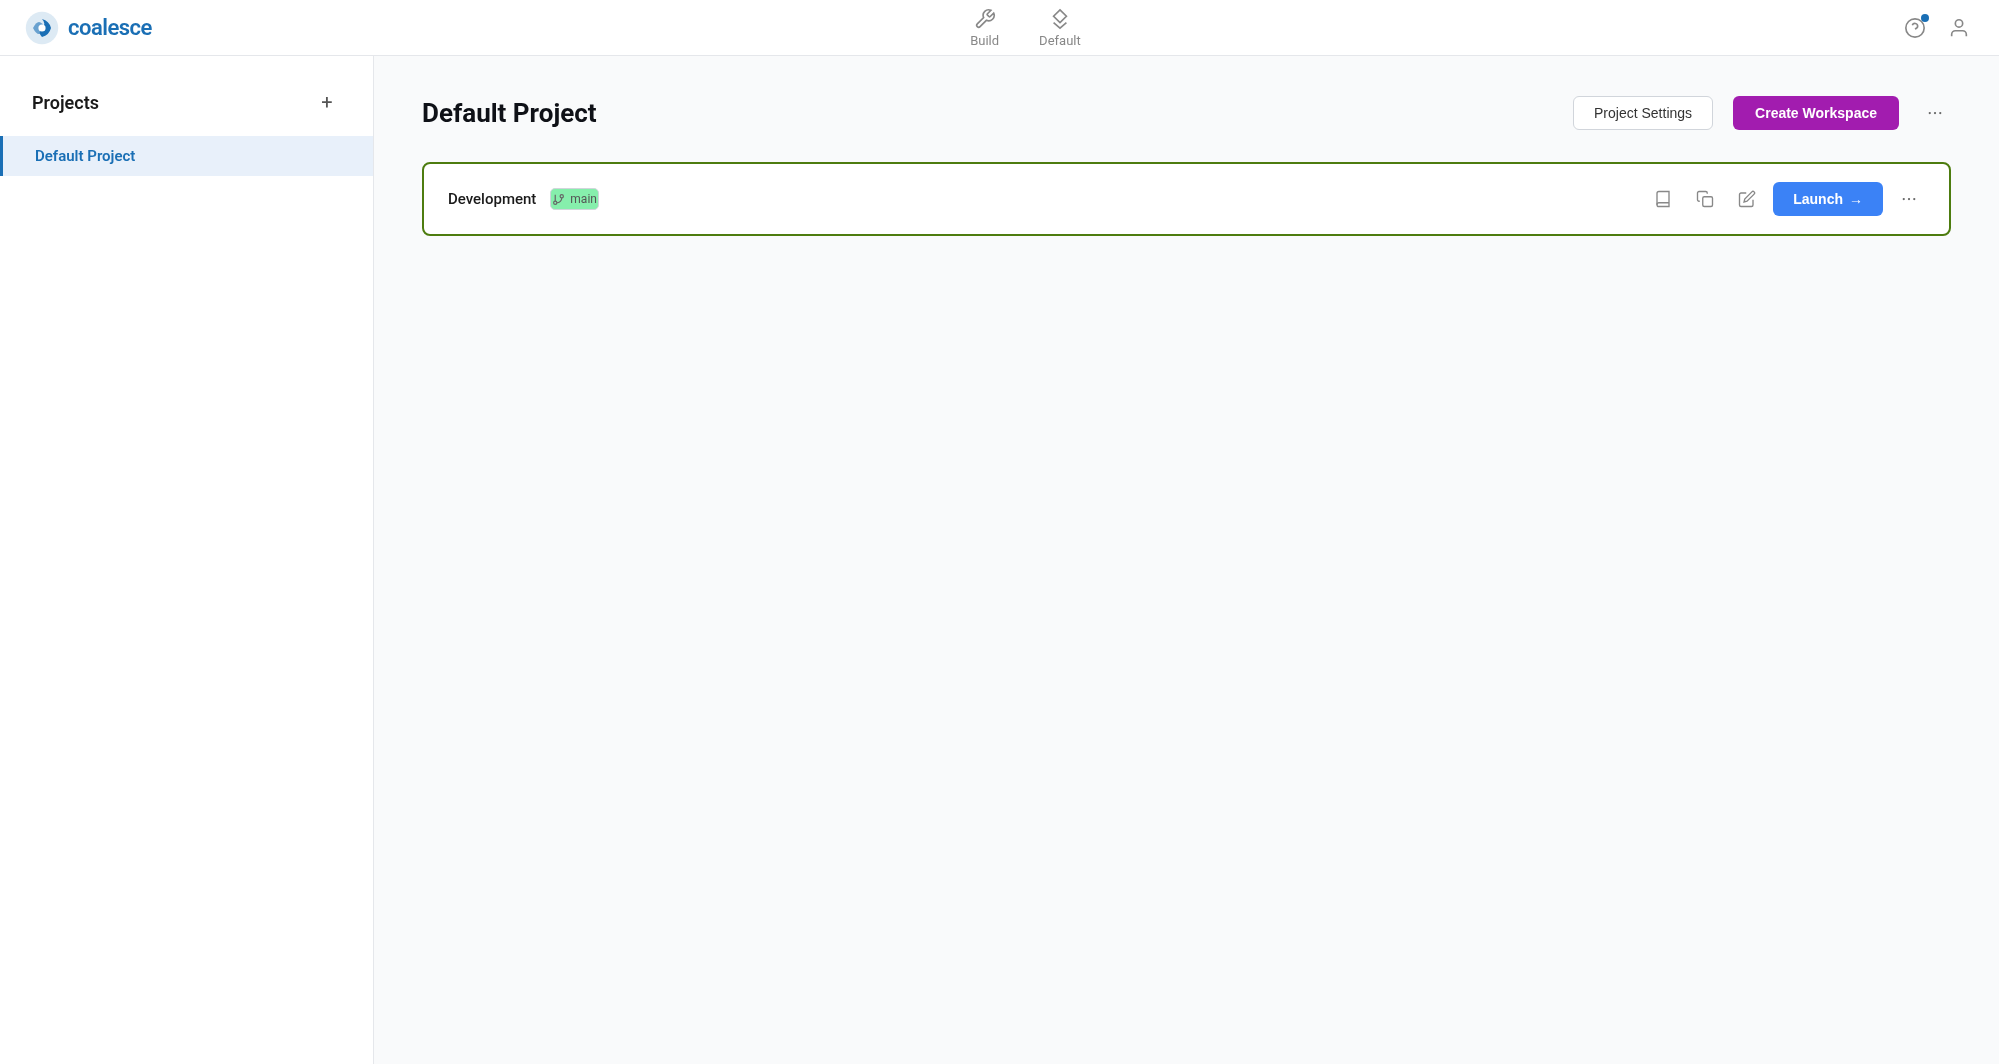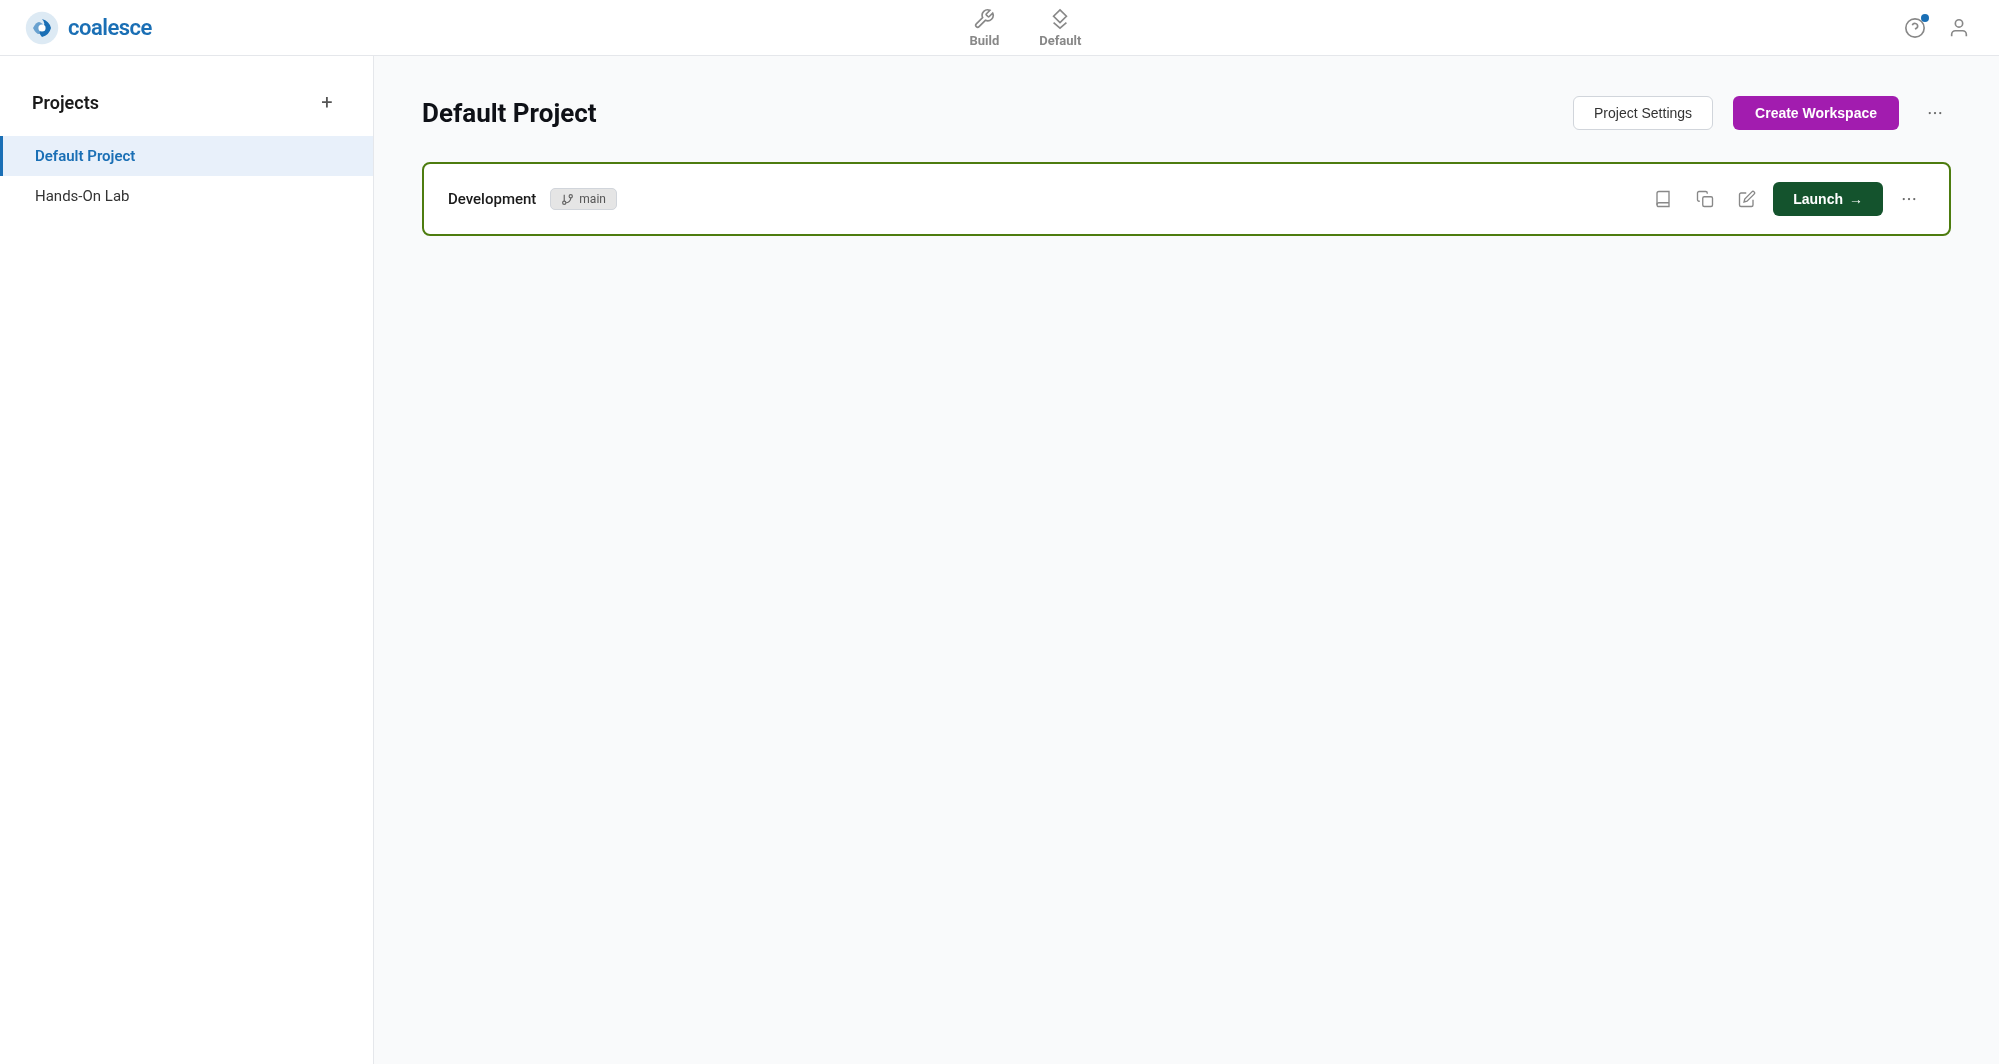--- a/index.html
+++ b/index.html
@@ -36,21 +36,20 @@
       gap: 40px;
     }
     .nav-item {
       display: flex;
       flex-direction: column;
       align-items: center;
       gap: 3px;
       cursor: pointer;
       color: #888;
       font-size: 13px;
-      font-weight: bold;
     }
     .nav-item svg { width: 22px; height: 22px; }
     .nav-right {
       display: flex;
       align-items: center;
       gap: 12px;
     }
     .nav-icon-btn {
       position: relative;
       width: 32px;
@@ -194,26 +193,26 @@
     }
     .workspace-name {
       font-size: 15px;
       font-weight: 500;
       color: #1a1a1a;
     }
     .branch-badge {
       display: flex;
       align-items: center;
       gap: 5px;
-      padding: 3px 10px;
+      padding: 3px 1px;
       border: 1px solid #d1d5db;
       border-radius: 5px;
       font-size: 12px;
       color: #555;
-      background: #e5e5e5;
+      background: #86efac;
     }
     .workspace-right {
       display: flex;
       align-items: center;
       gap: 10px;
     }
     .icon-action {
       width: 32px;
       height: 32px;
       display: flex;
@@ -222,21 +221,21 @@
       cursor: pointer;
       color: #888;
       border-radius: 4px;
     }
     .icon-action svg { width: 18px; height: 18px; }
     .btn-launch {
       display: flex;
       align-items: center;
       gap: 6px;
       padding: 9px 20px;
-      background: #14532d;
+      background: #3b82f6;
       border: none;
       border-radius: 6px;
       font-size: 14px;
       color: #fff;
       cursor: pointer;
       font-weight: 600;
     }
   </style>
 </head>
 <body>
@@ -289,23 +288,20 @@
 
 <div class="app-body">
 
   <aside class="sidebar">
     <div class="sidebar-header">
       <span class="sidebar-title">Projects</span>
       <div class="sidebar-add-btn">+</div>
     </div>
     <div class="sidebar-item active">
       <span>Default Project</span>
-    </div>
-    <div class="sidebar-item">
-      <span>Hands-On Lab</span>
     </div>
   </aside>
 
   <main class="main-content">
     <div class="project-header">
       <h1 class="project-title">Default Project</h1>
       <div class="project-actions">
         <button class="btn-settings">Project Settings</button>
         <button class="btn-create">Create Workspace</button>
         <div class="more-btn">

